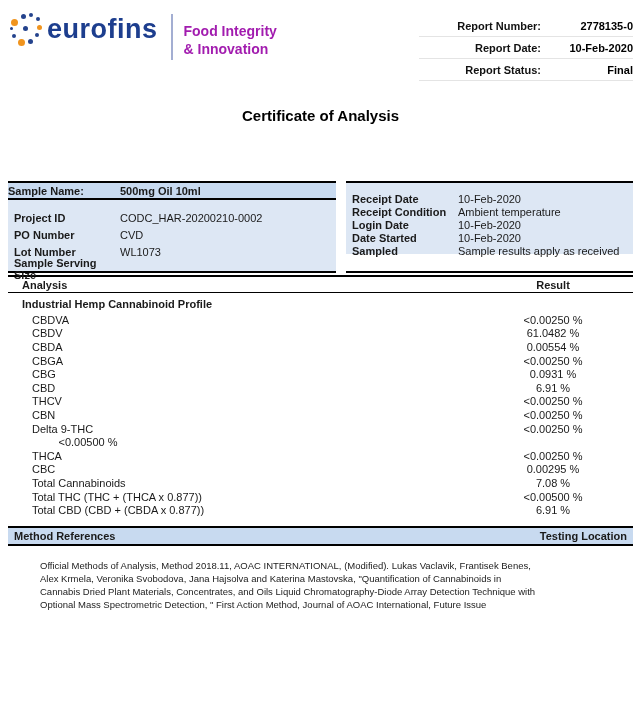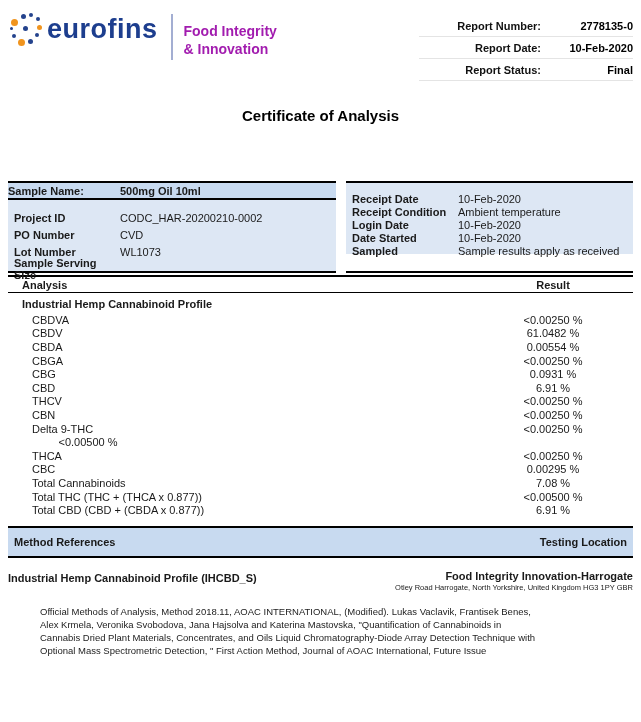--- a/index.html
+++ b/index.html
@@ -58,21 +58,21 @@
   
   .analysis { margin:2px 8px 0 8px; }
   .a-head { border-top:2px solid #000; border-bottom:1px solid #000; height:18px; display:flex; align-items:center; font-weight:bold; font-size:11px; margin-top:2px; }
   .a-head .col-analysis { flex:1; padding-left:14px; }
   .col-result { width:160px; text-align:center; }
   .a-group { font-weight:bold; font-size:11px; padding-left:14px; margin-top:5px; height:15px; }
   .a-row { display:flex; align-items:center; height:13.6px; font-size:11px; }
   .a-row .analyte { flex:1; padding-left:24px; }
 
   
-  .m-band { margin:9px 8px 0 8px; border-top:2px solid #000; border-bottom:2px solid #000; background:#c8daf0; height:32px; display:flex; justify-content:space-between; align-items:center; font-weight:bold; font-size:11px; padding:0 6px; }
+  .m-band { margin:9px 8px 0 8px; border-top:2px solid #000; border-bottom:2px solid #000; background:#c8daf0; height:20px; display:flex; justify-content:space-between; align-items:center; font-weight:bold; font-size:11px; padding:0 6px; }
   .m-detail { display:flex; justify-content:space-between; align-items:flex-start; margin:12px 8px 0 8px; }
   .m-name { font-weight:bold; font-size:11px; padding-top:2px; }
   .m-loc { text-align:right; }
   .m-loc-name { font-weight:bold; font-size:11px; }
   .m-loc-addr { font-size:7.5px; color:#222; margin-top:1px; }
 
   .citation { margin:13px 0 0 40px; width:500px; font-size:9.5px; line-height:13px; color:#222; }
 </style>
 </head>
 <body>
@@ -238,23 +238,16 @@
       <span class="analyte">Total CBD (CBD + (CBDA x 0.877))</span>
       <span class="col-result">6.91 %</span>
     </div>
   </div>
 
   <div class="m-band">
     <span>Method References</span>
     <span>Testing Location</span>
   </div>
 
-  <div class="m-detail">
-    <div class="m-name">Industrial Hemp Cannabinoid Profile (IHCBD_S)</div>
-    <div class="m-loc">
-      <div class="m-loc-name">Food Integrity Innovation-Harrogate</div>
-      <div class="m-loc-addr">Otley Road Harrogate, North Yorkshire, United Kingdom HG3 1PY GBR</div>
-    </div>
-  </div>
 
   <p class="citation">Official Methods of Analysis, Method 2018.11, AOAC INTERNATIONAL, (Modified). Lukas Vaclavik, Frantisek Benes, Alex Krmela, Veronika Svobodova, Jana Hajsolva and Katerina Mastovska, "Quantification of Cannabinoids in Cannabis Dried Plant Materials, Concentrates, and Oils Liquid Chromatography-Diode Array Detection Technique with Optional Mass Spectrometric Detection, " First Action Method, Journal of AOAC International, Future Issue</p>
 
 </div>
 
 </body></html>

